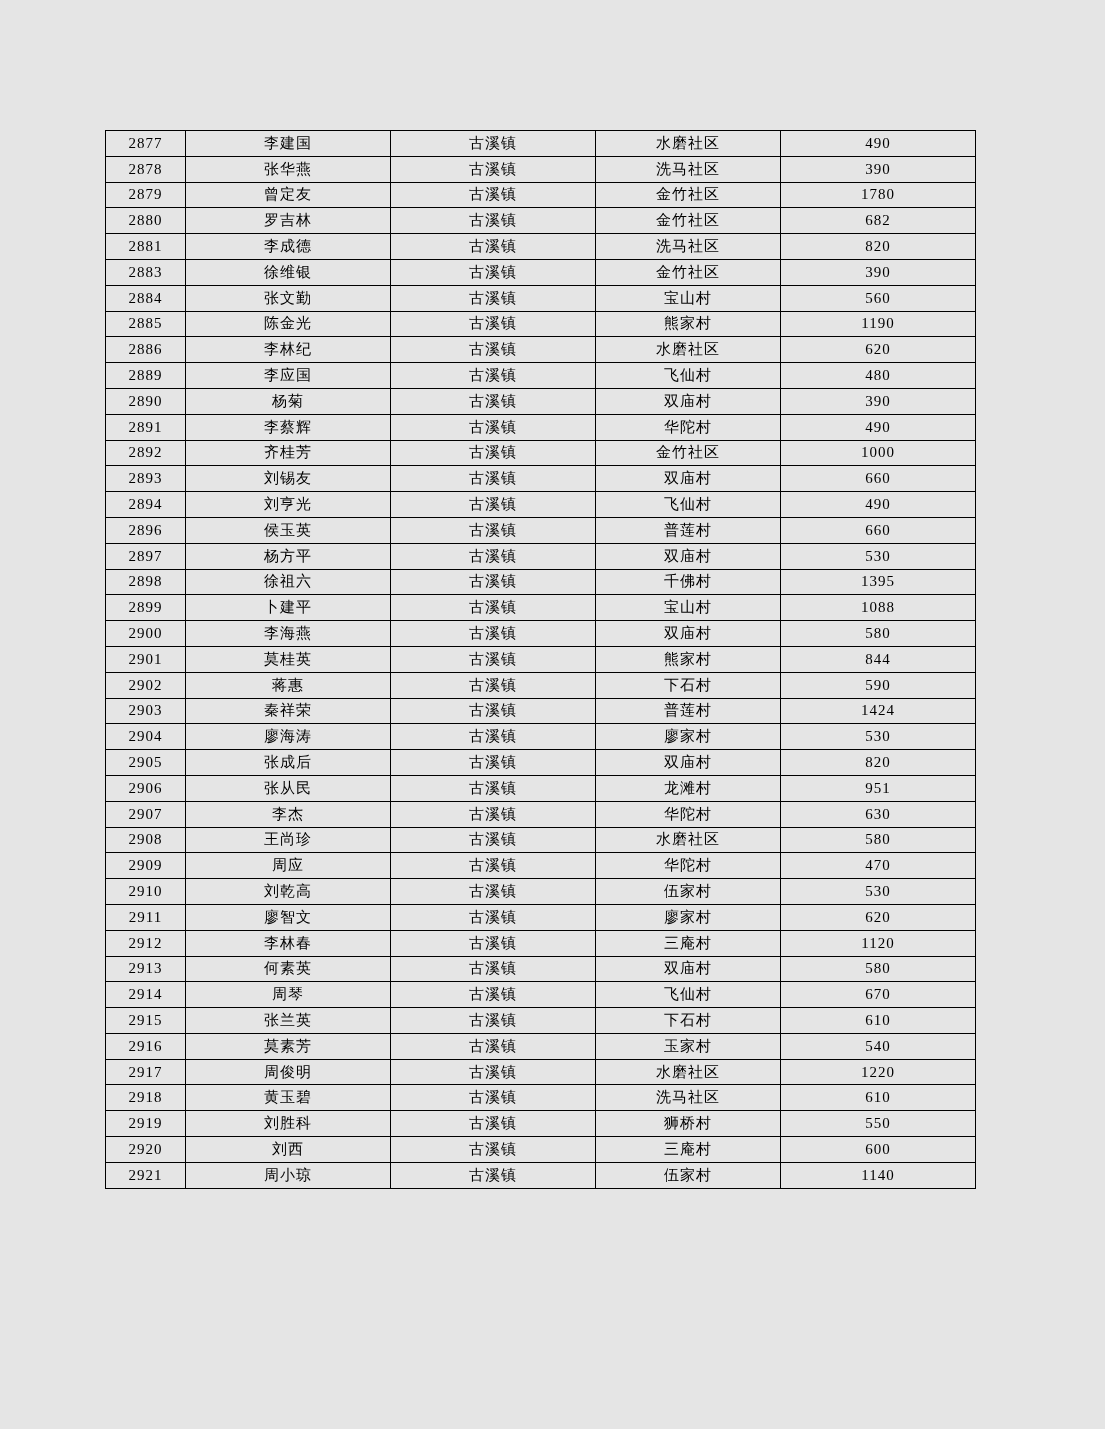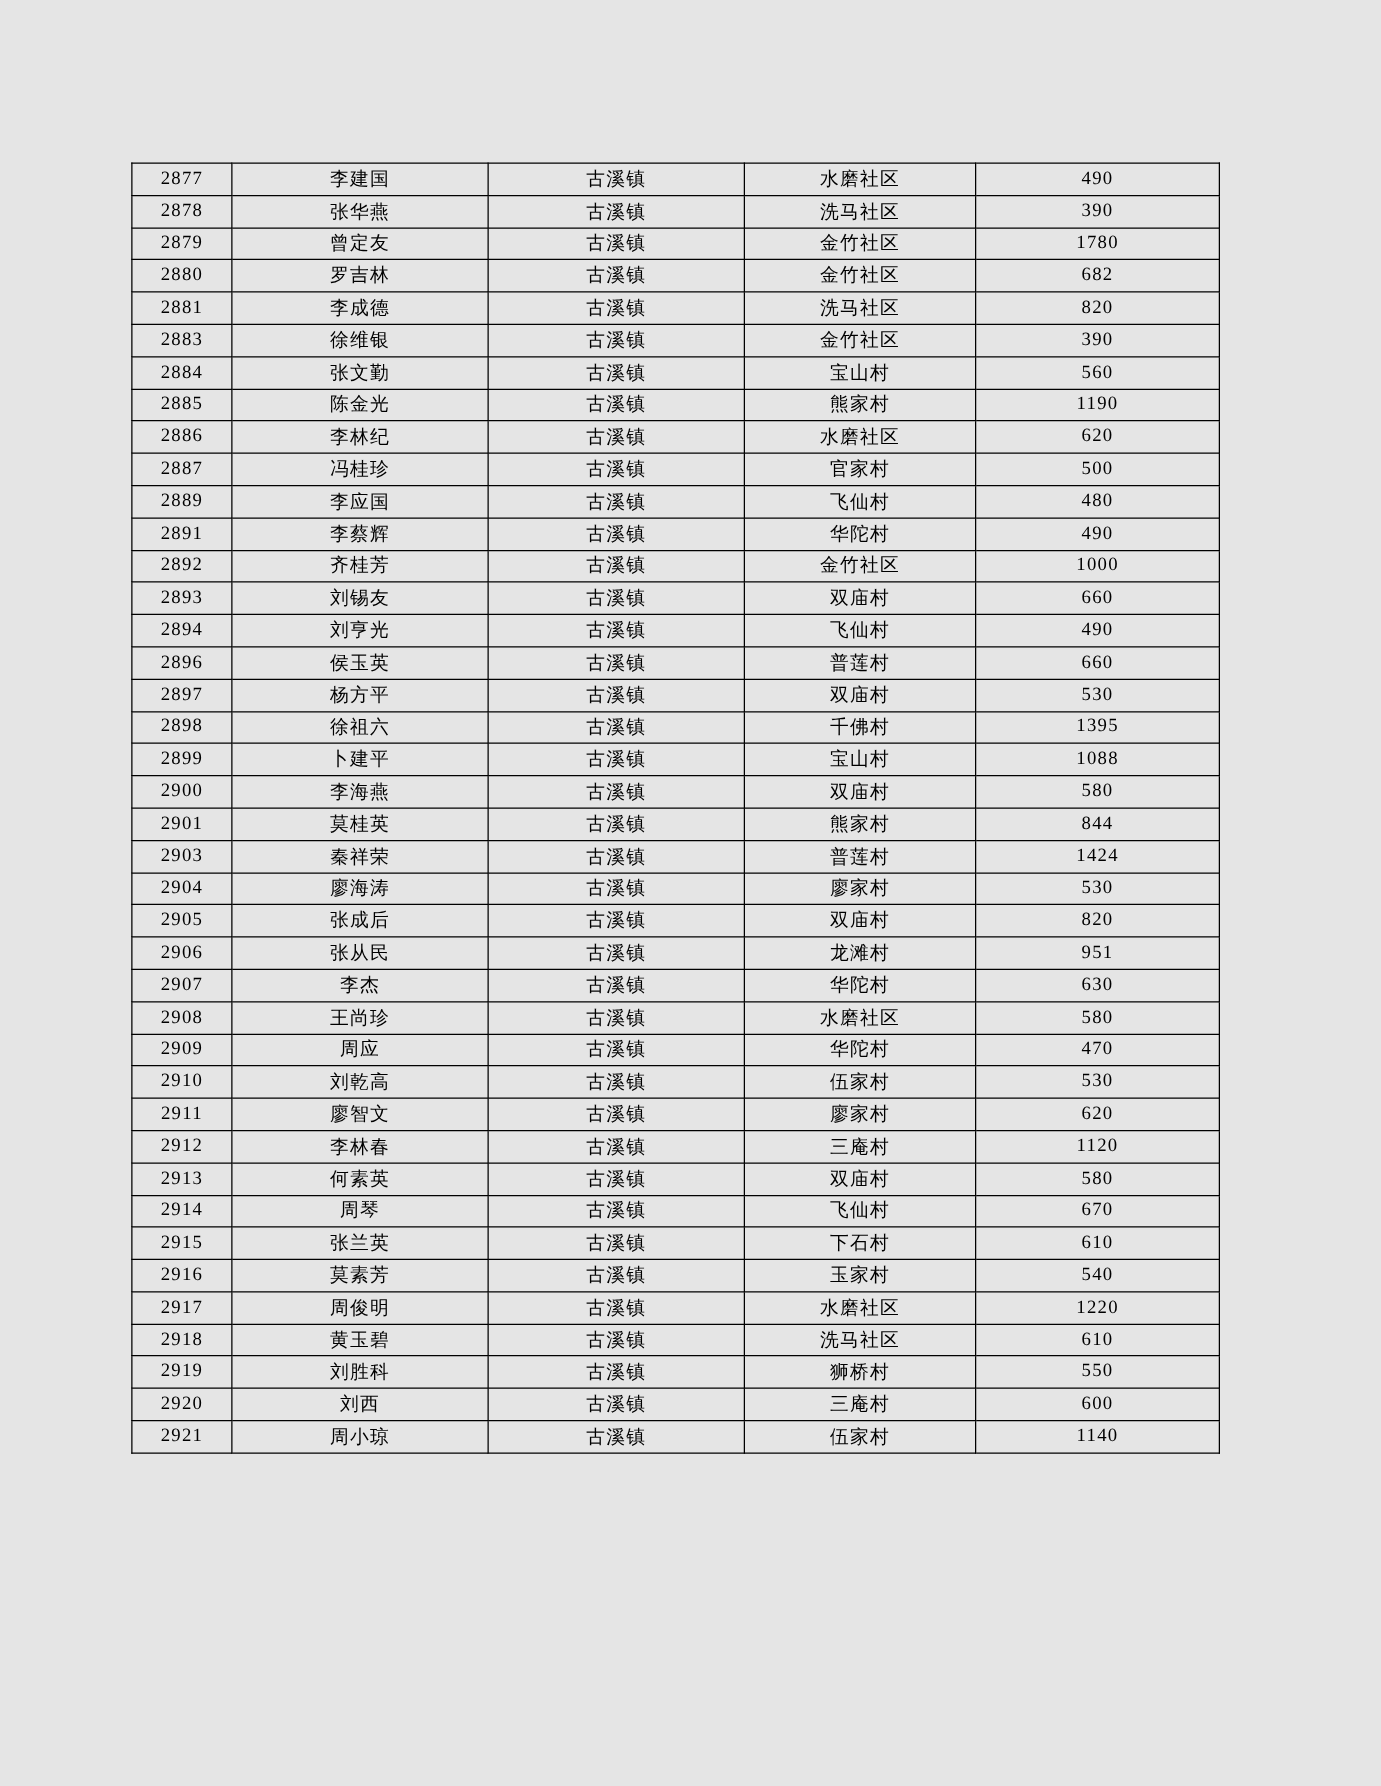--- a/index.html
+++ b/index.html
@@ -117,34 +117,34 @@
           <td>1190</td>
         </tr>
         <tr>
           <td>2886</td>
           <td>李林纪</td>
           <td>古溪镇</td>
           <td>水磨社区</td>
           <td>620</td>
         </tr>
         <tr>
-          <td>2887</td>
-          <td>冯桂珍</td>
-          <td>古溪镇</td>
-          <td>官家村</td>
-          <td>500</td>
-        </tr>
-        <tr>
           <td>2889</td>
           <td>李应国</td>
           <td>古溪镇</td>
           <td>飞仙村</td>
           <td>480</td>
         </tr>
         <tr>
+          <td>2890</td>
+          <td>杨菊</td>
+          <td>古溪镇</td>
+          <td>双庙村</td>
+          <td>390</td>
+        </tr>
+        <tr>
           <td>2891</td>
           <td>李蔡辉</td>
           <td>古溪镇</td>
           <td>华陀村</td>
           <td>490</td>
         </tr>
         <tr>
           <td>2892</td>
           <td>齐桂芳</td>
           <td>古溪镇</td>
@@ -199,20 +199,27 @@
           <td>古溪镇</td>
           <td>双庙村</td>
           <td>580</td>
         </tr>
         <tr>
           <td>2901</td>
           <td>莫桂英</td>
           <td>古溪镇</td>
           <td>熊家村</td>
           <td>844</td>
+        </tr>
+        <tr>
+          <td>2902</td>
+          <td>蒋惠</td>
+          <td>古溪镇</td>
+          <td>下石村</td>
+          <td>590</td>
         </tr>
         <tr>
           <td>2903</td>
           <td>秦祥荣</td>
           <td>古溪镇</td>
           <td>普莲村</td>
           <td>1424</td>
         </tr>
         <tr>
           <td>2904</td>

